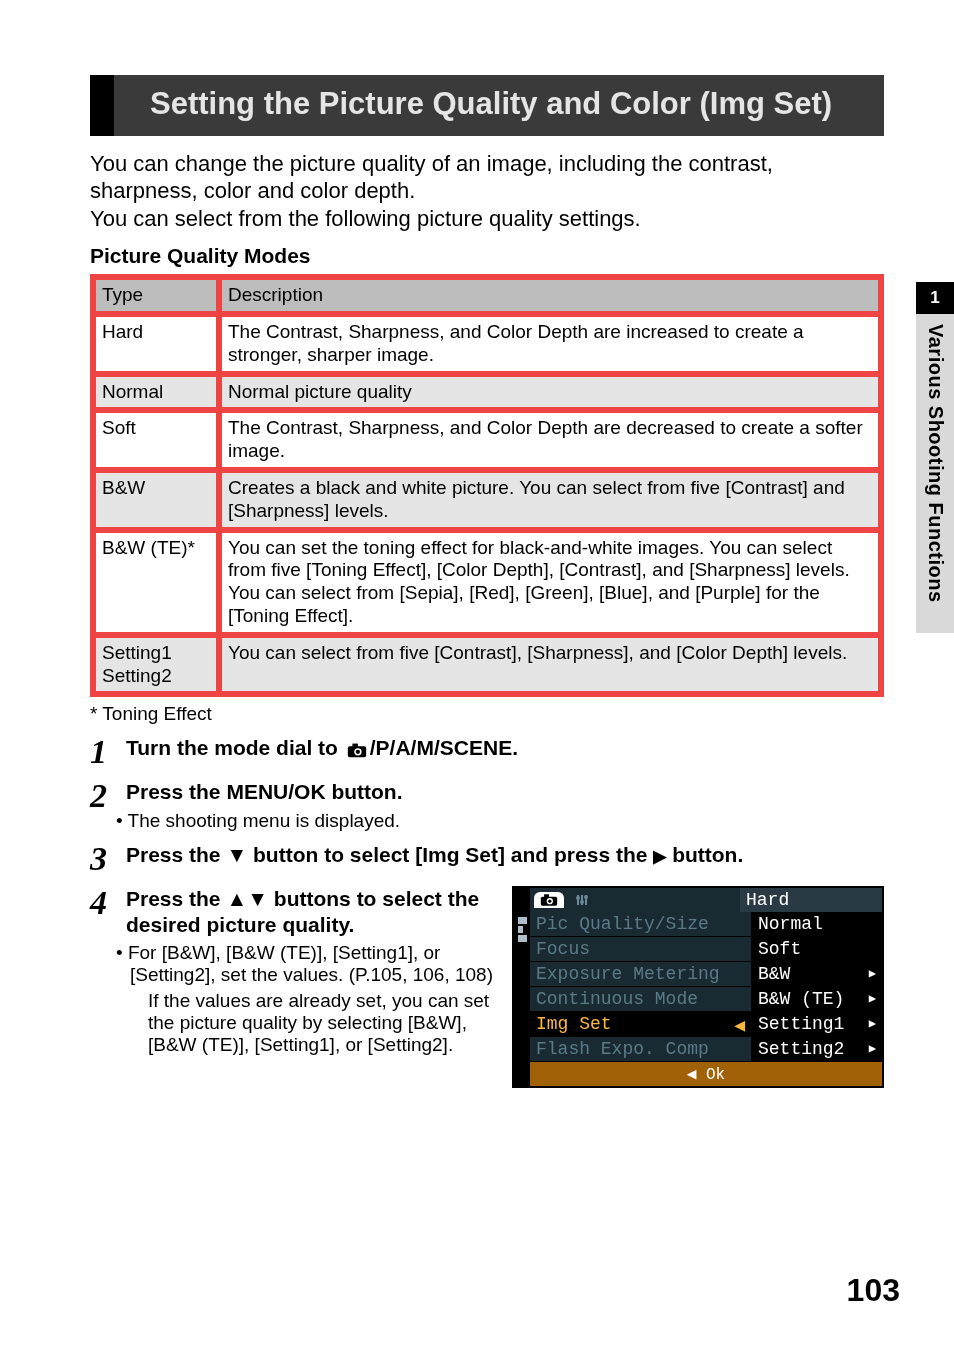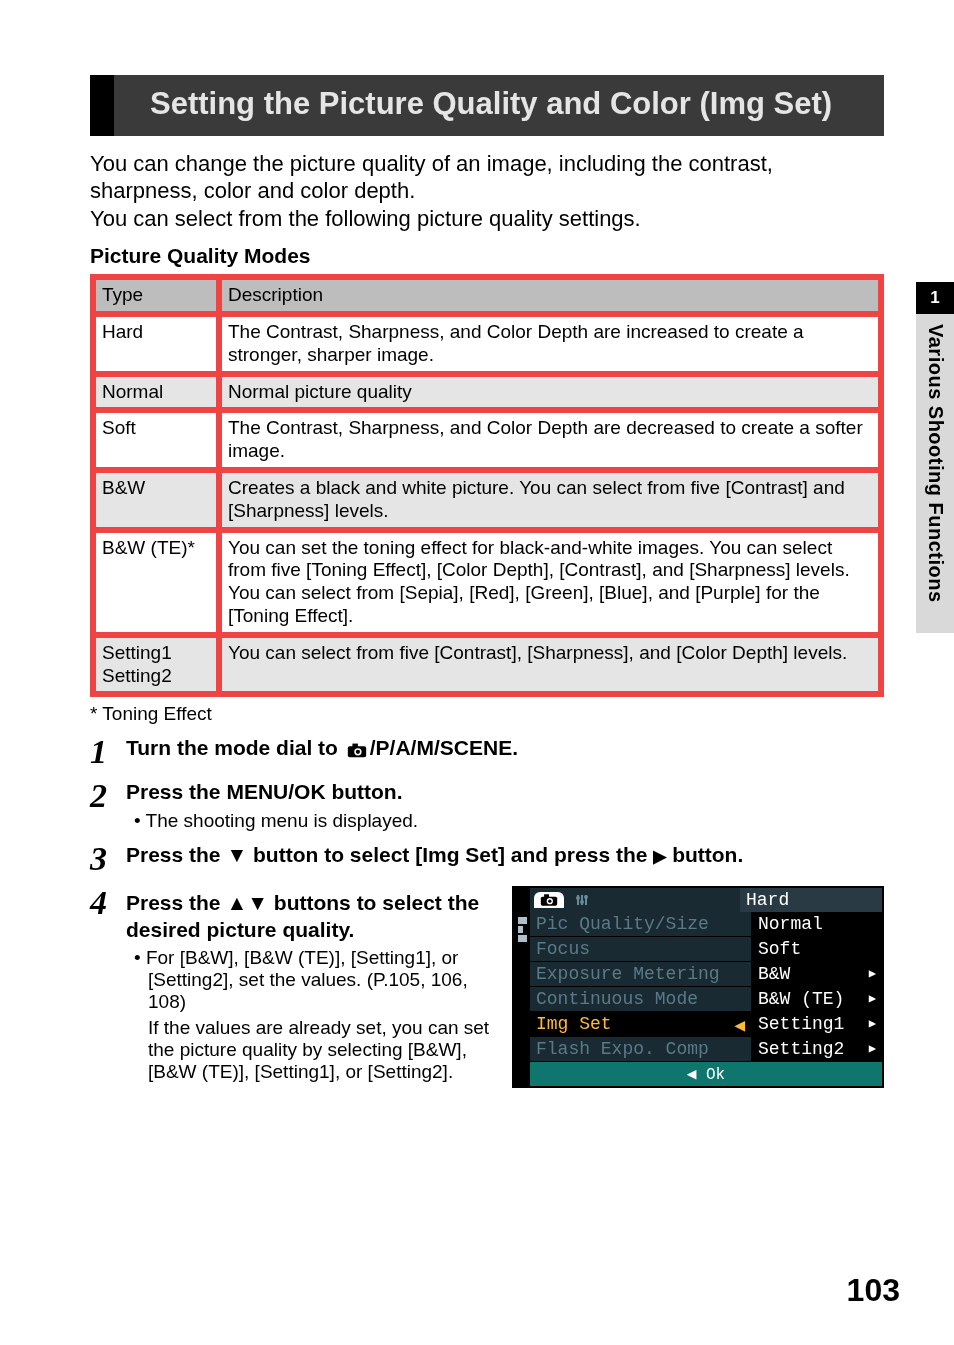--- a/index.html
+++ b/index.html
@@ -10,46 +10,46 @@
 table.modes{border-collapse:collapse;width:100%;font-size:19px;line-height:1.2}
 table.modes th,table.modes td{border:6px solid #ef4444;padding:4px 6px;text-align:left;vertical-align:top}
 table.modes th{background:#bdbdbd;font-weight:400}
 tr.shaded td{background:#e5e5e5}
 .footnote{font-size:19px;margin:6px 0 10px 0}
 .steps{margin:0;padding:0;list-style:none}
 .step{display:flex;align-items:flex-start;margin-bottom:10px}
 .step-num{font-family:"Times New Roman",serif;font-style:italic;font-weight:900;font-size:34px;width:36px;flex:none;line-height:1}
 .step-body{flex:1}
 .step-title{font-weight:700;font-size:21px;line-height:1.25}
-.sub{font-size:19px;margin:4px 0 0 22px;text-indent:-14px}
+.sub{font-size:19px;margin:4px 0 0 4px;text-indent:-14px}
 .sub-bullet::before{content:"• ";}
 .page-ref{display:inline-flex;align-items:center}
 .cam-icon svg{width:22px;height:18px;vertical-align:middle;margin:0 2px}
 .side-tab{position:absolute;right:0;top:282px;width:38px;background:#d9d9d9;display:flex;flex-direction:column;align-items:center;padding-bottom:30px}
 .side-num{background:#000;color:#fff;width:100%;text-align:center;font-weight:700;font-size:17px;padding:6px 0}
 .side-label{writing-mode:vertical-rl;font-weight:700;font-size:20px;margin-top:10px;letter-spacing:.5px}
 .page-number{position:absolute;right:54px;bottom:36px;font-size:32px;font-weight:700}
 .lcd{width:368px;background:#000;border:2px solid #000;font-family:"Courier New",monospace;color:#fff;font-size:18px}
 .lcd-top{display:flex;align-items:stretch}
 .lcd-tab-bar{flex:1;background:#1a2a33;display:flex;align-items:center;padding:2px 4px;margin:0}
 .lcd-tab{background:#fff;color:#000;border-radius:6px 6px 0 0;padding:1px 6px;margin-right:4px;display:flex;align-items:center}
 .lcd-tab.inactive{background:#1a2a33;color:#6b8a99}
 .lcd-main{display:flex}
 .lcd-left{flex:1}
 .lcd-right{width:130px;background:#000;border-left:1px solid #000}
 .lcd-left .row{padding:2px 6px;background:#1a2a33;color:#5a7a88;position:relative;border-bottom:1px solid #000}
 .lcd-left .row.selected{background:#000;color:#fdba3a}
 .lcd-right .row{padding:2px 6px;background:#000;color:#fff;position:relative;border-bottom:1px solid #000;display:flex;justify-content:space-between;align-items:center}
 .lcd-right .row .tri{color:#fff;font-size:12px}
-.lcd-bottom{background:#0f766e;text-align:center;padding:2px 0;font-size:16px;color:#fff}
+.lcd-bottom{background:#a16207;text-align:center;padding:2px 0;font-size:16px;color:#fff}
 .ind-col{width:16px;display:flex;flex-direction:column;align-items:center;background:#000;padding-top:2px}
 .ind-col .sq{width:9px;height:7px;margin:1px 0}
 .ind-col .sq.full{background:#aebfcb}
 .ind-col .sq.half{background:linear-gradient(to right,#aebfcb 50%,#000 50%)}
-.flexrow{display:flex;gap:12px;align-items:center}
+.flexrow{display:flex;gap:12px;align-items:flex-start}
 .step4-left{flex:1}
 
 .tri-down::before{content:"▼"}
 .tri-up::before{content:"▲"}
 .tri-right::before{content:"▶";font-size:17px}
 </style>
 </head>
 <body>
 
 <div class="page">

